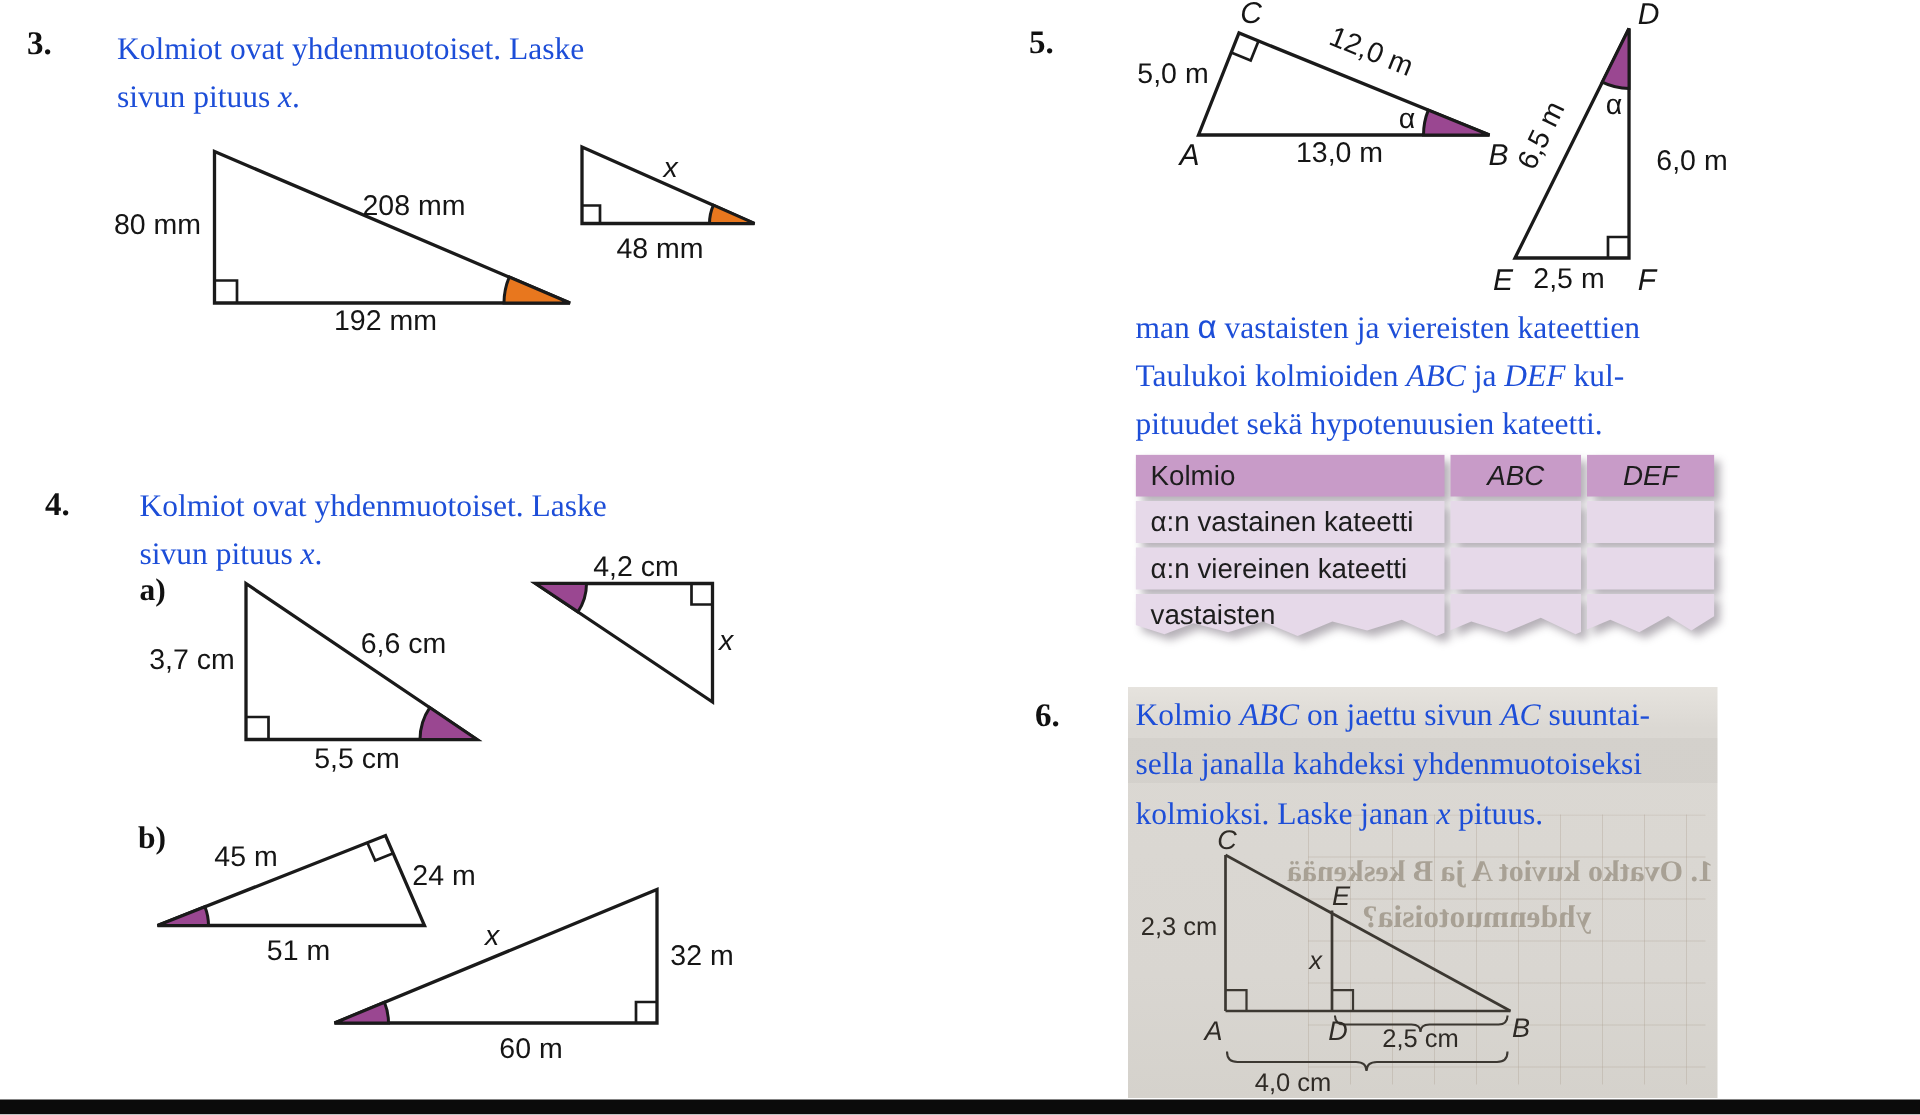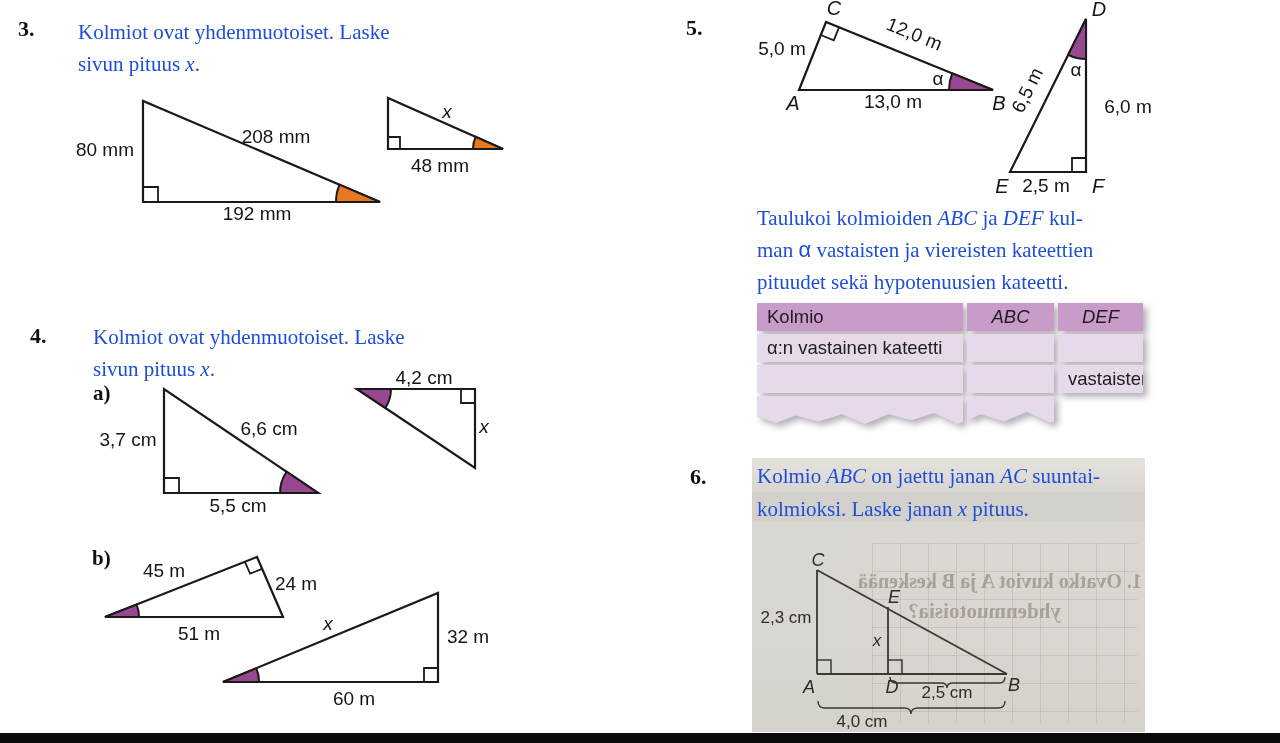--- a/index.html
+++ b/index.html
@@ -71,44 +71,46 @@
 <div class="abs pnum" style="left:30px; top:323px;">4.</div>
 <div class="abs stmt" style="left:93px; top:321px;">
   <div>Kolmiot ovat yhdenmuotoiset. Laske</div>
   <div><span>sivun pituus </span><span class="it">x</span><span>.</span></div>
 </div>
 <div class="abs subtag" style="left:93px; top:381px;">a)</div>
 <div class="abs subtag" style="left:92px; top:546px;">b)</div>
 
 <div class="abs pnum" style="left:686px; top:15px;">5.</div>
 <div class="abs stmt" style="left:757px; top:202px;">
+  <div><span>man </span><span class="alpha">α</span><span> vastaisten ja viereisten kateettien</span></div>
   <div><span>Taulukoi kolmioiden </span><span class="it">ABC</span><span> ja </span><span class="it">DEF</span><span> kul-</span></div>
-  <div><span>man </span><span class="alpha">α</span><span> vastaisten ja viereisten kateettien</span></div>
   <div>pituudet sekä hypotenuusien kateetti.</div>
 </div>
 
 <div class="abs table-shadow">
   <div class="ptable">
     <div class="cell head lbl">Kolmio</div>
     <div class="cell head ctr">ABC</div>
     <div class="cell head ctr">DEF</div>
     <div class="cell body lbl">α:n vastainen kateetti</div>
     <div class="cell body"></div>
     <div class="cell body"></div>
+    <div class="cell body lbl">α:n viereinen kateetti</div>
     <div class="cell body"></div>
     <div class="cell body"></div>
     <div class="cell body lbl">vastaisten</div>
     <div class="cell body"></div>
     <div class="cell body"></div>
   </div>
 </div>
 
 <div class="abs pnum" style="left:690px; top:464px;">6.</div>
 <div class="abs stmt" style="left:757px; top:460px; line-height:33px;">
-  <div><span>Kolmio </span><span class="it">ABC</span><span> on jaettu janan </span><span class="it">AC</span><span> suuntai-</span></div>
+  <div><span>Kolmio </span><span class="it">ABC</span><span> on jaettu sivun </span><span class="it">AC</span><span> suuntai-</span></div>
+  <div>sella janalla kahdeksi yhdenmuotoiseksi</div>
   <div><span>kolmioksi. Laske janan </span><span class="it">x</span><span> pituus.</span></div>
 </div>
 
 <svg width="1280" height="743" viewBox="0 0 1280 743">
 
   <g stroke="#1a1a1a" stroke-width="2.2" fill="none">
     <polygon points="143,101 143,202 380,202"></polygon>
     <path d="M380,202 L336,202 A44 44 0 0 1 339.5,184.7 Z" stroke-width="2" fill="#e8771e"></path>
     <path d="M143 187 H158 V202" stroke-width="1.8"></path>
     <polygon points="388,98 388,149 503,149"></polygon>

